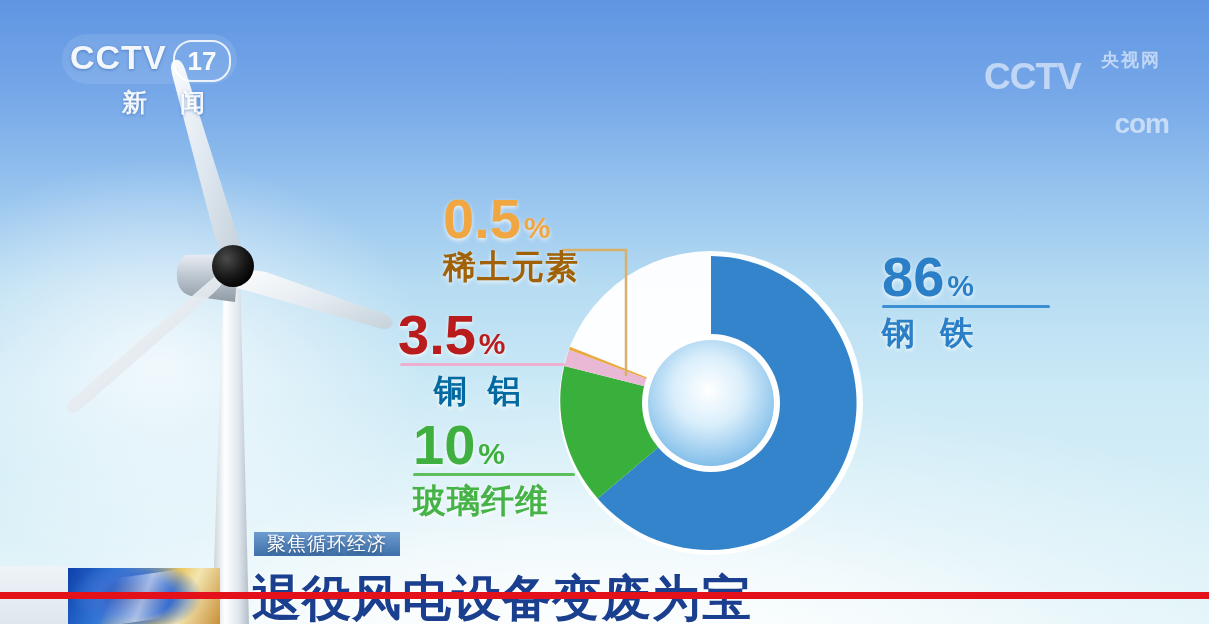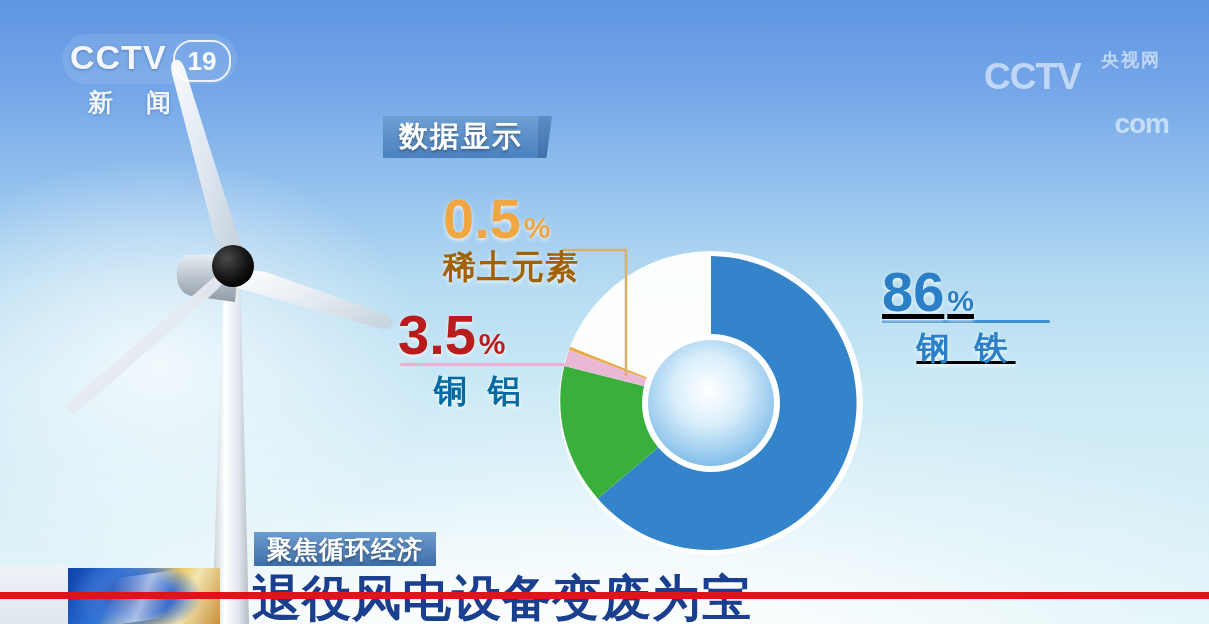--- a/index.html
+++ b/index.html
@@ -41,21 +41,21 @@
     text-shadow:0 1px 3px rgba(40,90,160,.55);
     font-family:"Liberation Sans",sans-serif;
   }
   .cctv13 .num{
     position:absolute;right:6px;top:6px;width:54px;height:38px;border-radius:19px;
     border:2px solid rgba(255,255,255,.85);
     color:rgba(255,255,255,.95);font-size:26px;font-weight:bold;
     display:flex;align-items:center;justify-content:center;
   }
   .cctv13 .sub{
-    position:absolute;left:26px;top:52px;width:130px;text-align:left;
+    position:absolute;left:26px;top:52px;width:130px;text-align:right;
     font-size:25px;font-weight:bold;color:rgba(255,255,255,.92);letter-spacing:13px;
     text-shadow:0 1px 3px rgba(40,90,160,.5);
   }
 
   
   .wm{position:absolute;right:40px;top:36px;width:185px;height:62px;opacity:.62;}
   .wm .ct{
     position:absolute;left:0;top:20px;font-size:37px;font-weight:bold;
     color:rgba(255,255,255,.9);letter-spacing:-1px;
   }
@@ -116,31 +116,31 @@
   .stat-cu{left:398px;top:308px;text-align:left;}
   .stat-cu .num{color:#b91c1c;}
   .stat-cu .rule{background:#edaed0;width:165px;margin-left:2px;}
   .stat-cu .name{color:#0369a1;text-align:center;width:165px;letter-spacing:6px;}
 
   .stat-glass{left:413px;top:418px;text-align:left;}
   .stat-glass .num{color:#3fb03f;}
   .stat-glass .rule{background:#5cbf5c;width:162px;}
   .stat-glass .name{color:#45b345;letter-spacing:1px;}
 
-  .stat-steel{left:882px;top:265px;text-align:left;text-decoration:underline;}
+  .stat-steel{left:882px;top:250px;text-align:left;}
   .stat-steel .num{color:#2b7fc6;}
   .stat-steel .rule{background:#3c8fd2;width:168px;}
-  .stat-steel .name{color:#2b7fc6;text-align:center;width:168px;letter-spacing:8px;}
+  .stat-steel .name{color:#2b7fc6;text-align:left;width:168px;letter-spacing:8px;}
 
   
   .tag-focus{
-    position:absolute;left:254px;top:532px;height:34px;padding:0 13px;
+    position:absolute;left:254px;top:532px;height:24px;padding:0 13px;
     display:flex;align-items:center;
     background:linear-gradient(180deg,#6d9ccf,#3d6fa9);
-    color:#fff;font-size:25px;font-weight:bold;letter-spacing:1px;
+    color:#fff;font-size:19px;font-weight:normal;letter-spacing:1px;
     text-shadow:0 2px 3px rgba(0,0,0,.3);
   }
   .headline{
     position:absolute;left:252px;top:566px;
     font-size:49px;font-weight:bold;letter-spacing:1px;
     color:#1b3f8f;
     text-shadow:1px 2px 0 rgba(255,255,255,.9), 0 3px 6px rgba(255,255,255,.7);
     white-space:nowrap;
   }
   .ticker-art{
@@ -205,31 +205,30 @@
     <path d="M238 272 q9 -4 28 0 l118 42 q11 5 8 11 q-3 6 -13 3 l-142 -40 z" fill="url(#bladeG)"></path>
 
     <path d="M226 278 q-4 8 -18 20 L82 408 q-9 8 -14 3 q-4 -5 4 -12 l148 -127 z" fill="url(#bladeG)"></path>
 
     <circle cx="233" cy="266" r="21" fill="url(#hubG)"></circle>
   </svg>
 
   <div class="cctv13">
     <div class="pill"></div>
     <div class="txt">CCTV</div>
-    <div class="num">19</div>
+    <div class="num">17</div>
     <div class="sub">新 闻</div>
   </div>
 
   <div class="wm">
     <div class="ct">CCTV</div>
     <div class="cn">央视网</div>
     <div class="com">com</div>
   </div>
 
-  <div class="tag-data">数据显示</div>
 
   <svg class="donut-wrap" viewBox="0 0 310 310" xmlns="http://www.w3.org/2000/svg">
     <defs>
       <radialGradient id="coreG" cx="48%" cy="40%" r="62%">
         <stop offset="0%" stop-color="#ffffff"></stop>
         <stop offset="45%" stop-color="#d9eefb"></stop>
         <stop offset="100%" stop-color="#7dbbe8"></stop>
       </radialGradient>
     </defs>
 
@@ -256,20 +255,25 @@
 
     <div class="name">稀土元素</div>
   </div>
 
   <div class="stat stat-cu">
     <div class="num"><span>3.5</span><span class="pct">%</span></div>
     <div class="rule"></div>
     <div class="name">铜 铝</div>
   </div>
 
+  <div class="stat stat-glass">
+    <div class="num"><span>10</span><span class="pct">%</span></div>
+    <div class="rule"></div>
+    <div class="name">玻璃纤维</div>
+  </div>
 
   <div class="stat stat-steel">
     <div class="num"><span>86</span><span class="pct">%</span></div>
     <div class="rule"></div>
     <div class="name">钢 铁</div>
   </div>
 
   <div class="whitebar"></div>
   <div class="ticker-art">
     <div class="swoosh"></div>

